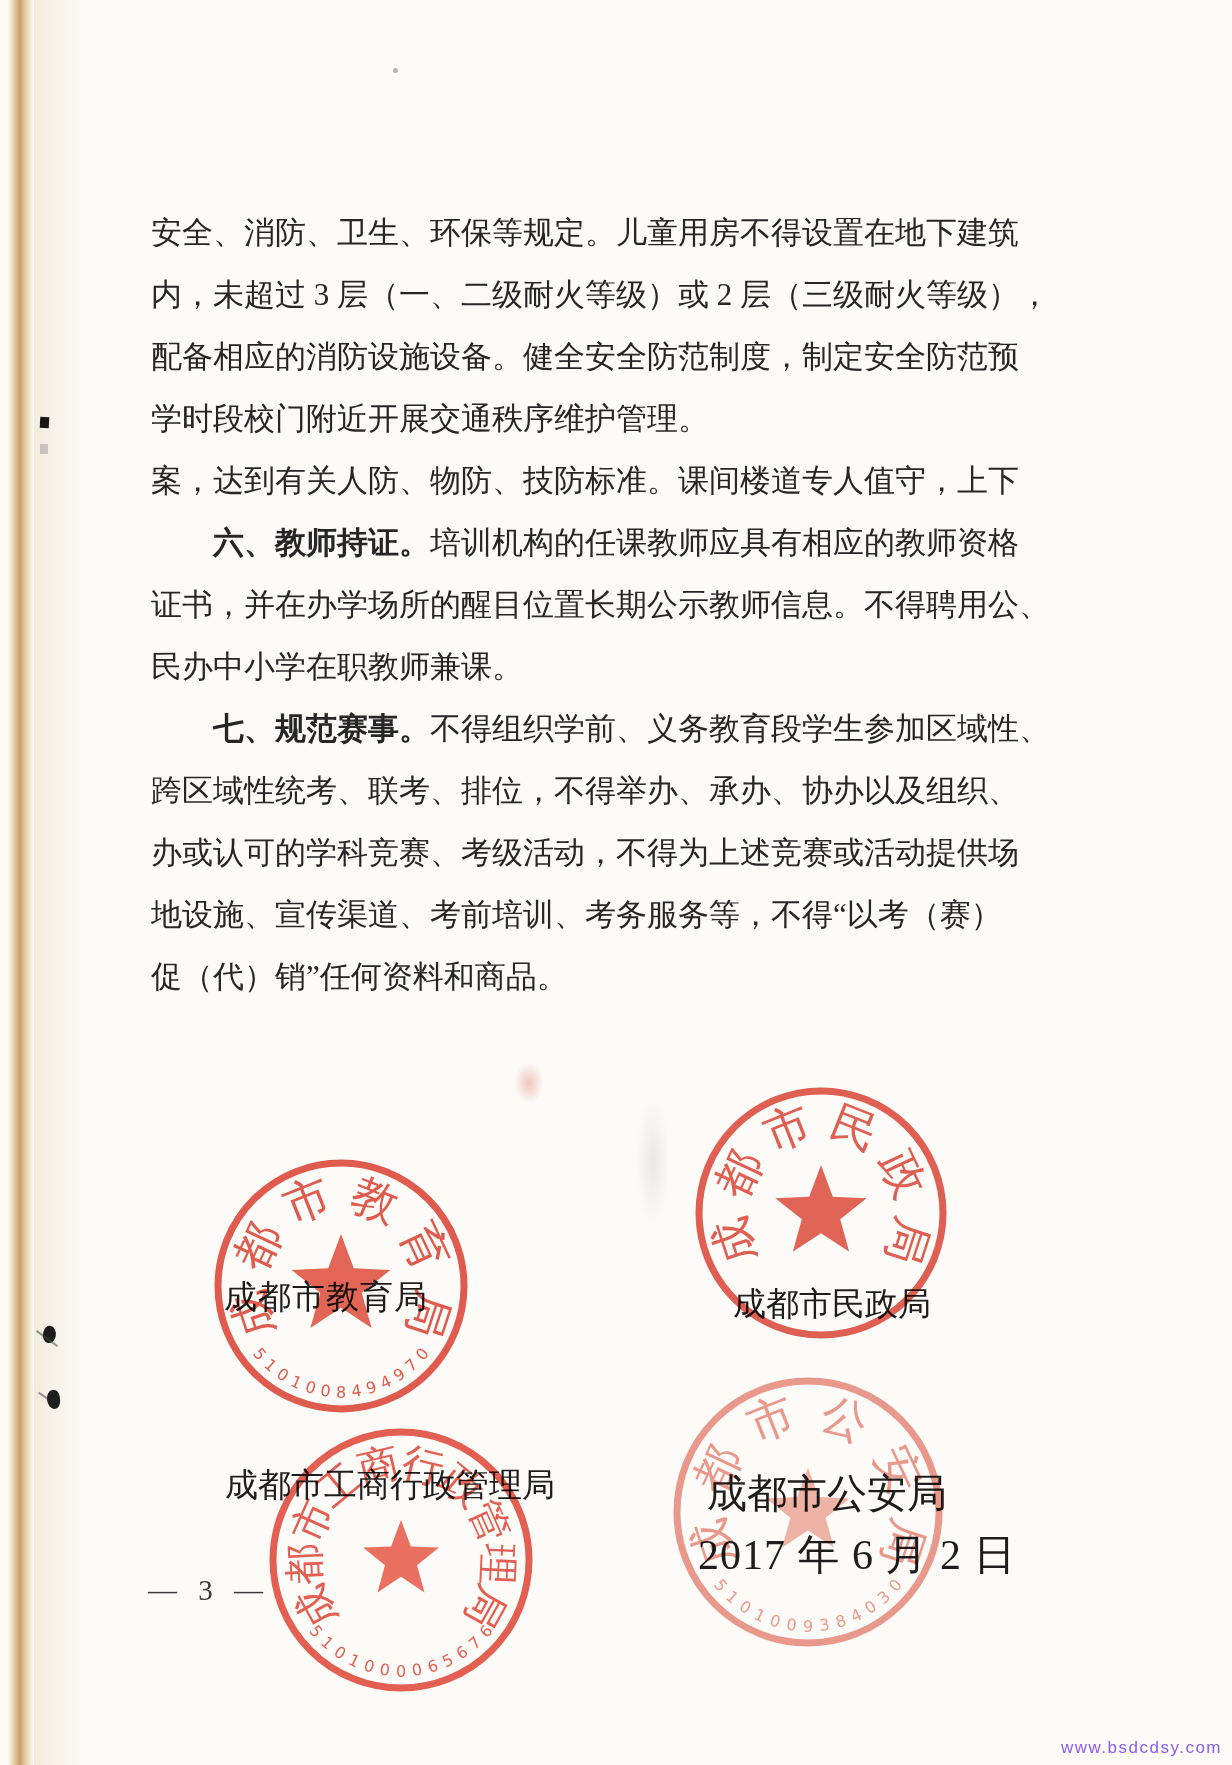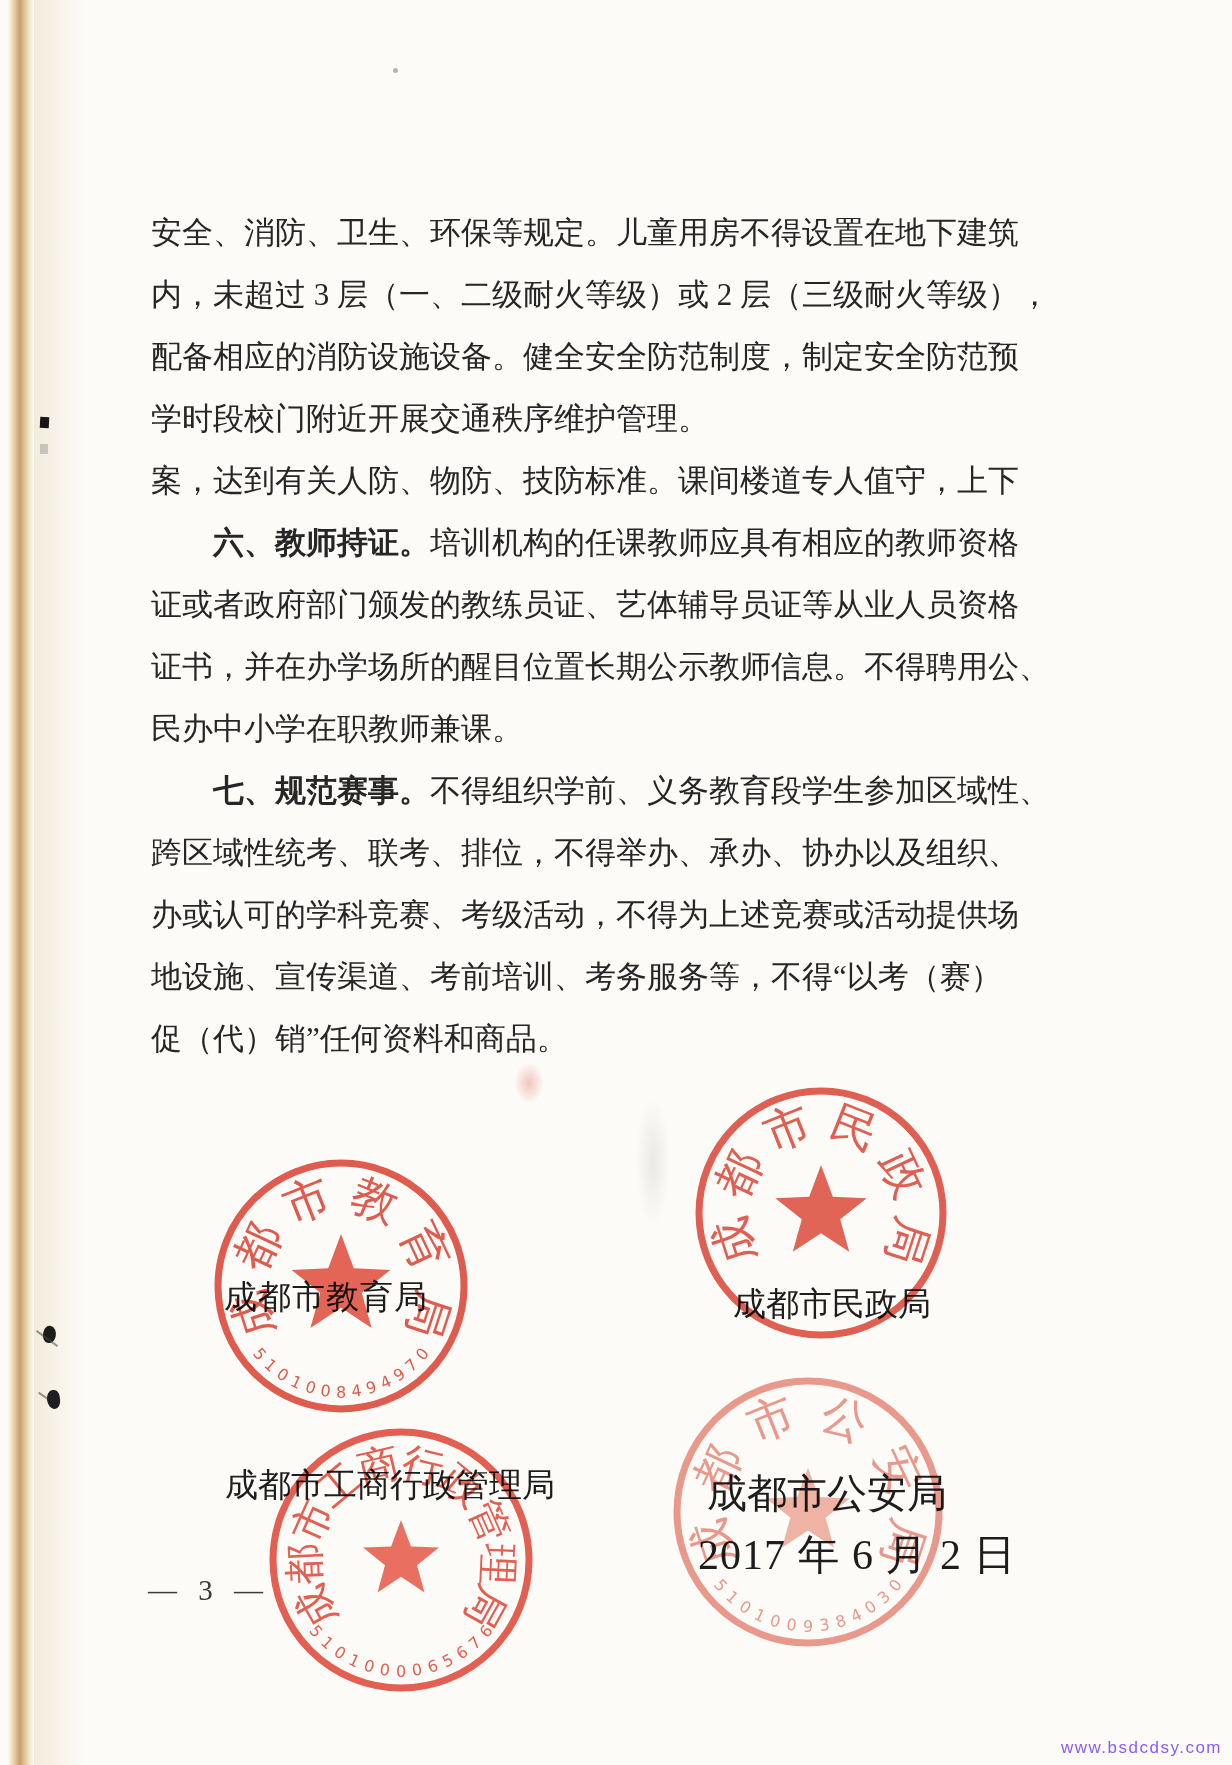--- a/index.html
+++ b/index.html
@@ -55,21 +55,20 @@
   <div class="smudge-red"></div>
   <div class="smudge-gray"></div>
 
   <div class="document-text">
       <div class="tline">安全、消防、卫生、环保等规定。儿童用房不得设置在地下建筑</div>
       <div class="tline">内，未超过 3 层（一、二级耐火等级）或 2 层（三级耐火等级），</div>
       <div class="tline">配备相应的消防设施设备。健全安全防范制度，制定安全防范预</div>
       <div class="tline last">学时段校门附近开展交通秩序维护管理。</div>
       <div class="tline">案，达到有关人防、物防、技防标准。课间楼道专人值守，上下</div>
       <div class="tline indent"><b>六、教师持证。</b>培训机构的任课教师应具有相应的教师资格</div>
-      <div class="tline">证或者政府部门颁发的教练员证、艺体辅导员证等从业人员资格</div>
       <div class="tline">证书，并在办学场所的醒目位置长期公示教师信息。不得聘用公、</div>
       <div class="tline last">民办中小学在职教师兼课。</div>
       <div class="tline indent"><b>七、规范赛事。</b>不得组织学前、义务教育段学生参加区域性、</div>
       <div class="tline">跨区域性统考、联考、排位，不得举办、承办、协办以及组织、</div>
       <div class="tline">办或认可的学科竞赛、考级活动，不得为上述竞赛或活动提供场</div>
       <div class="tline">地设施、宣传渠道、考前培训、考务服务等，不得“以考（赛）</div>
       <div class="tline last">促（代）销”任何资料和商品。</div>
     </div>
 
   <div id="seal-layer">

